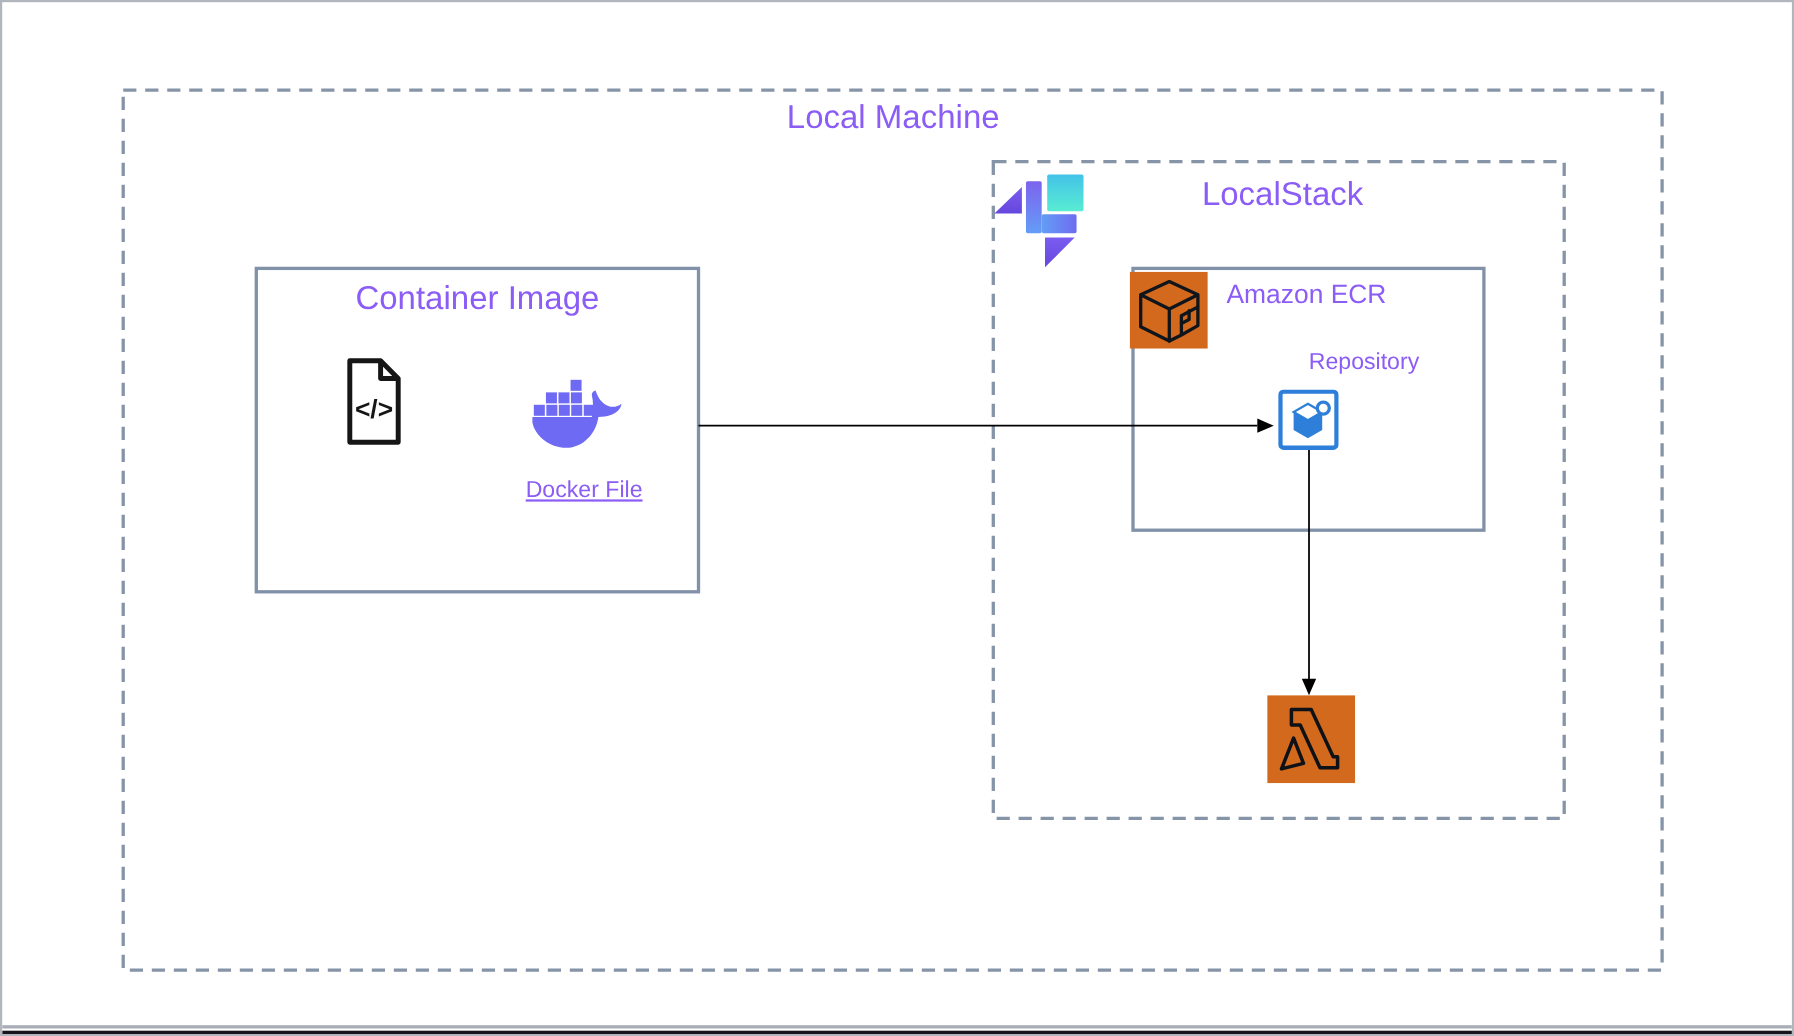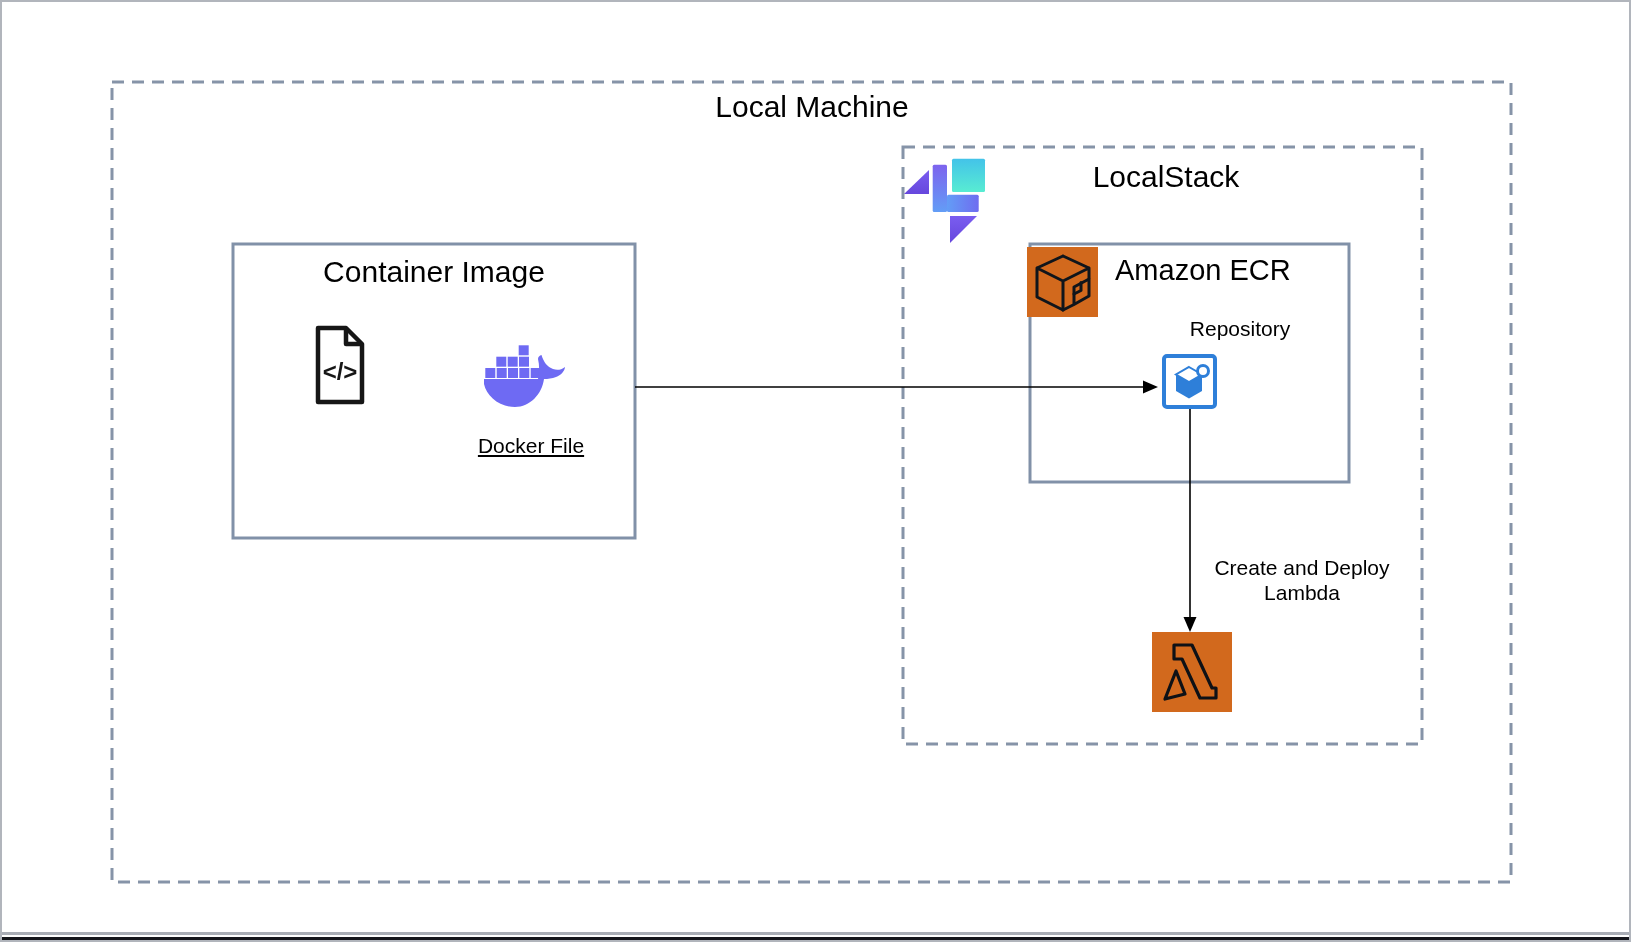--- a/index.html
+++ b/index.html
@@ -8,23 +8,23 @@
     width:1631px;height:942px;
     background:#ffffff;
     border:2px solid #b1b5bc;
     box-sizing:border-box;
     overflow:hidden;
     font-family:"Liberation Sans", sans-serif;
     color:#141414;
   }
   #overlay{position:absolute;left:0;top:0;width:1631px;height:942px;}
   .abs{position:absolute;}
-  .lbl{position:absolute;text-align:center;white-space:nowrap;color:#000000;}
+  .lbl{position:absolute;text-align:center;white-space:nowrap;color:#8b5cf6;}
   .title{font-size:30px;}
-  .ecr-title{font-size:29px;}
+  .ecr-title{font-size:24px;}
   .small{font-size:21px;line-height:25px;}
   .centered{transform:translateX(-50%);}
   .win-line{position:absolute;left:0;right:0;height:3px;background:#a9adb5;}
   .win-bar{position:absolute;left:0;right:0;height:7px;background:#15161b;}
 </style>
 </head>
 <body>
 
 <div id="canvas">
 
@@ -56,24 +56,20 @@
   <div class="lbl title centered" style="left:432px;top:253px;">Container Image</div>
 
   <div class="lbl ecr-title" style="left:1113px;top:252px;">Amazon ECR</div>
 
   <div class="lbl small centered" style="left:1190px;top:314px;margin-left:48px;">Repository</div>
 
 
   <div class="lbl small centered" style="left:529px;top:431px;text-decoration:underline;">Docker File</div>
 
 
-  <div class="lbl small centered" style="left:1300px;top:553px;">
-    <span style="display:block">Create and Deploy</span>
-    <span style="display:block">Lambda</span>
-  </div>
 
   <div class="abs" style="left:898px;top:152px;width:90px;height:92px;">
     <svg width="90" height="92" viewBox="0 0 90 92">
       <defs>
         <linearGradient id="lsV" x1="0" y1="0" x2="0" y2="1">
           <stop offset="0" stop-color="#7d63ee"></stop>
             <stop offset="1" stop-color="#639df6"></stop>
         </linearGradient>
         <linearGradient id="lsH" x1="0" y1="0" x2="1" y2="0">
           <stop offset="0" stop-color="#639df6"></stop>

